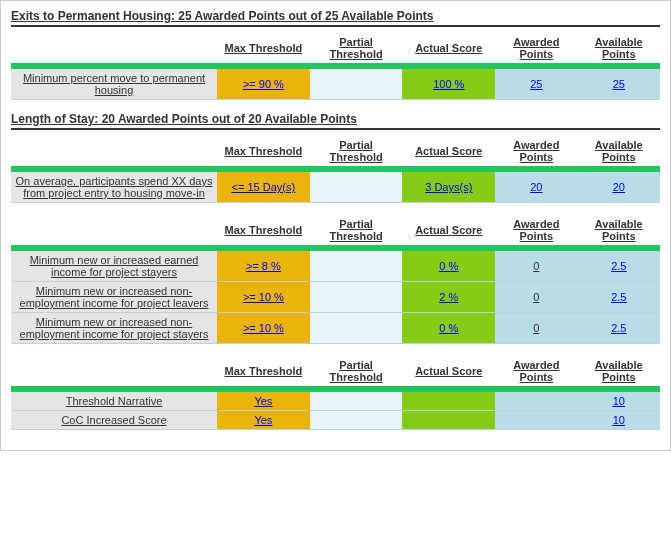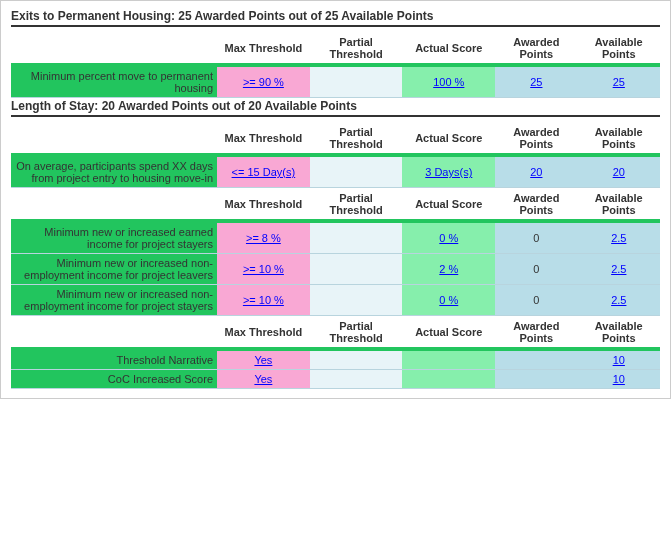--- a/index.html
+++ b/index.html
@@ -9,21 +9,22 @@
       background: #fff;
       color: #333;
     }
     .container {
       width: 671px;
       padding: 8px 10px;
       background: #fff;
       border: 1px solid #ccc;
     }
     .section {
-      margin-bottom: 1px;
+      margin-bottom: 12px;
+      text-decoration: underline;
     }
     .section-title {
       font-weight: bold;
       font-size: 12px;
       margin-bottom: 6px;
       padding-bottom: 2px;
       border-bottom: 2px solid #333;
     }
     table {
       width: 100%;
@@ -36,55 +37,55 @@
       padding: 3px 4px;
       color: #333;
       background: #fff;
     }
     td {
       padding: 3px 4px;
       vertical-align: middle;
     }
     .col-label {
       width: 200px;
-      background: #22c55e;
+      background: #e5e5e5;
       color: #333;
-      text-align: right;
+      text-align: center;
     }
     .col-max {
       width: 90px;
-      background: #f9a8d4;
+      background: #eab308;
       text-align: center;
     }
     .col-partial {
       width: 90px;
       background: #e8f4f8;
       text-align: center;
     }
     .col-actual {
       width: 90px;
-      background: #86efac;
+      background: #84cc16;
       text-align: center;
     }
     .col-awarded {
       width: 80px;
       background: #b8dde8;
       text-align: center;
     }
     .col-available {
       width: 80px;
       background: #b8dde8;
       text-align: center;
     }
     .link-style {
       color: #00f;
       text-decoration: underline;
     }
     .header-row th {
-      border-bottom: 4px solid #22c55e;
+      border-bottom: 6px solid #22c55e;
     }
     tr.data-row td {
       border-bottom: 1px solid #b8d4de;
     }
   </style>
 </head>
 <body>
 
 <div class="container">
 <div class="section">

